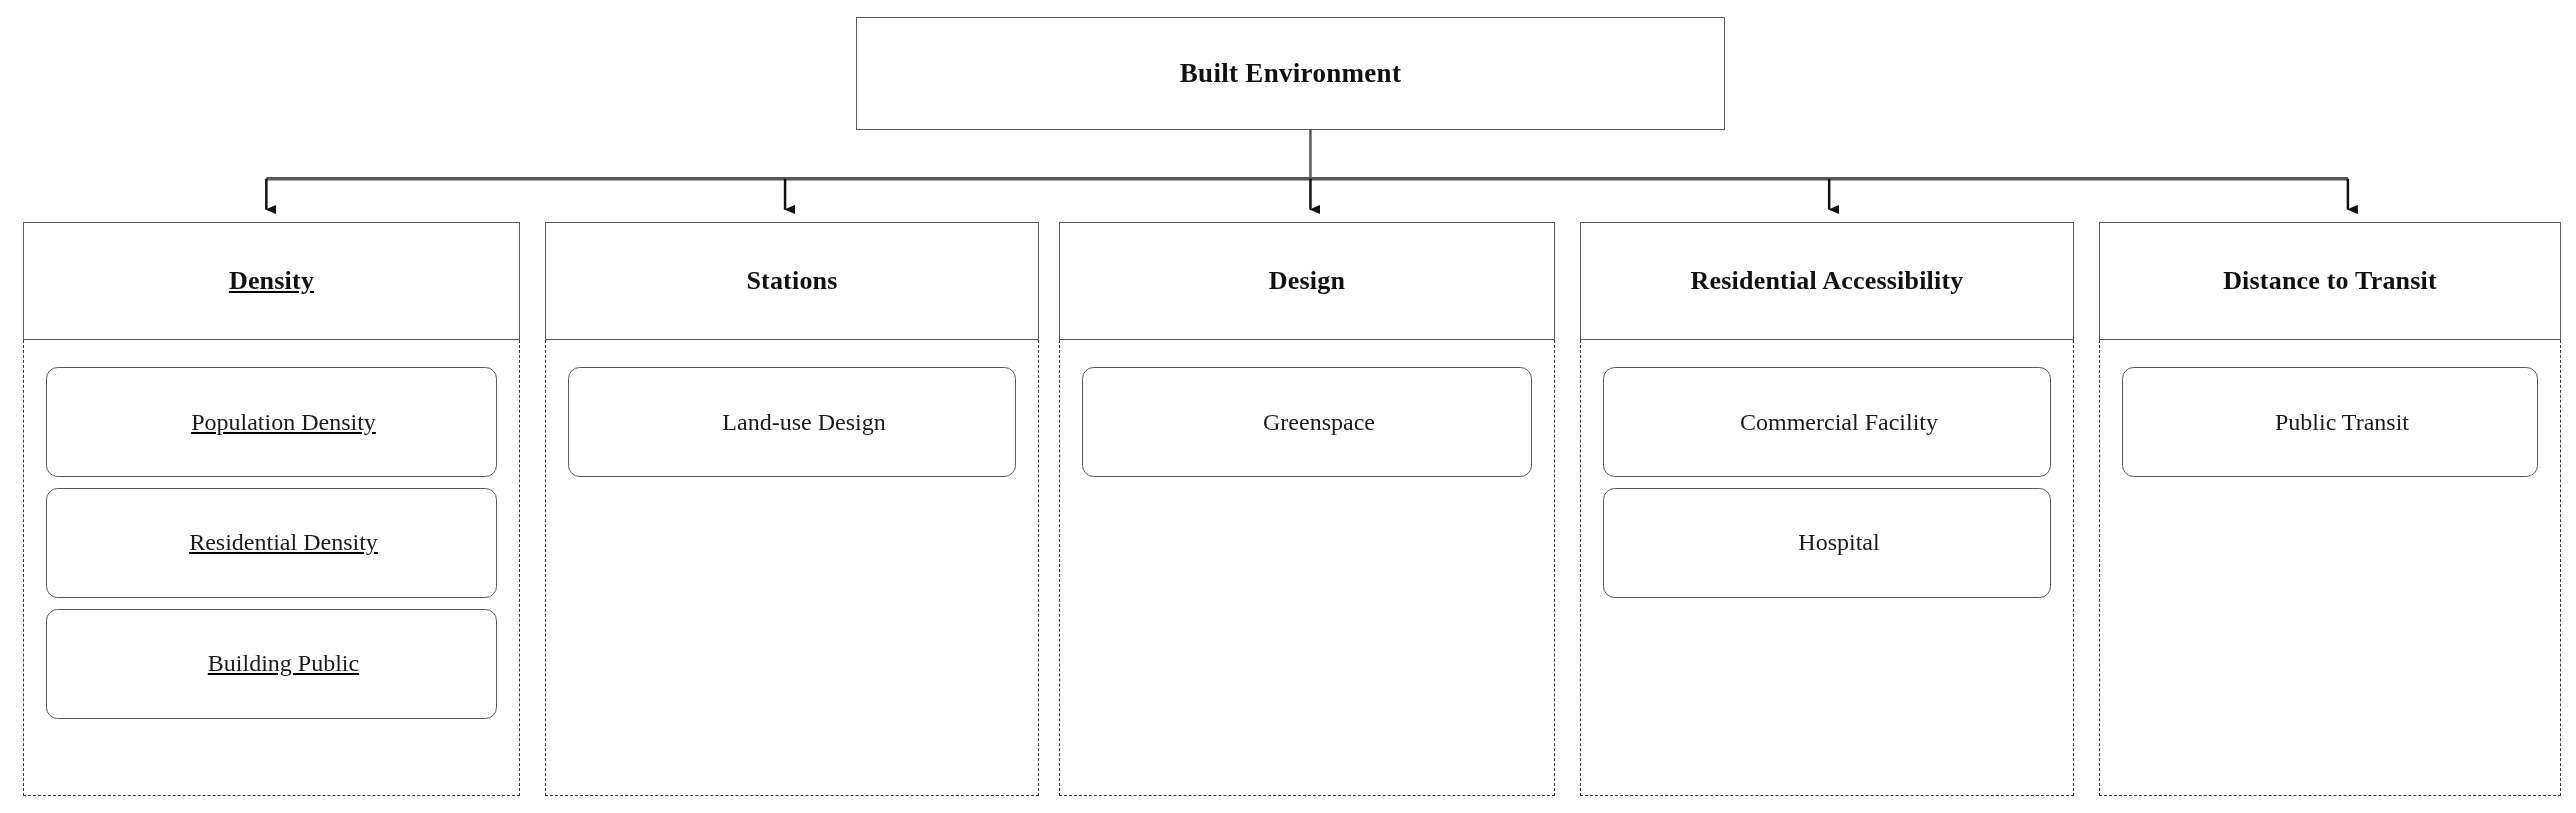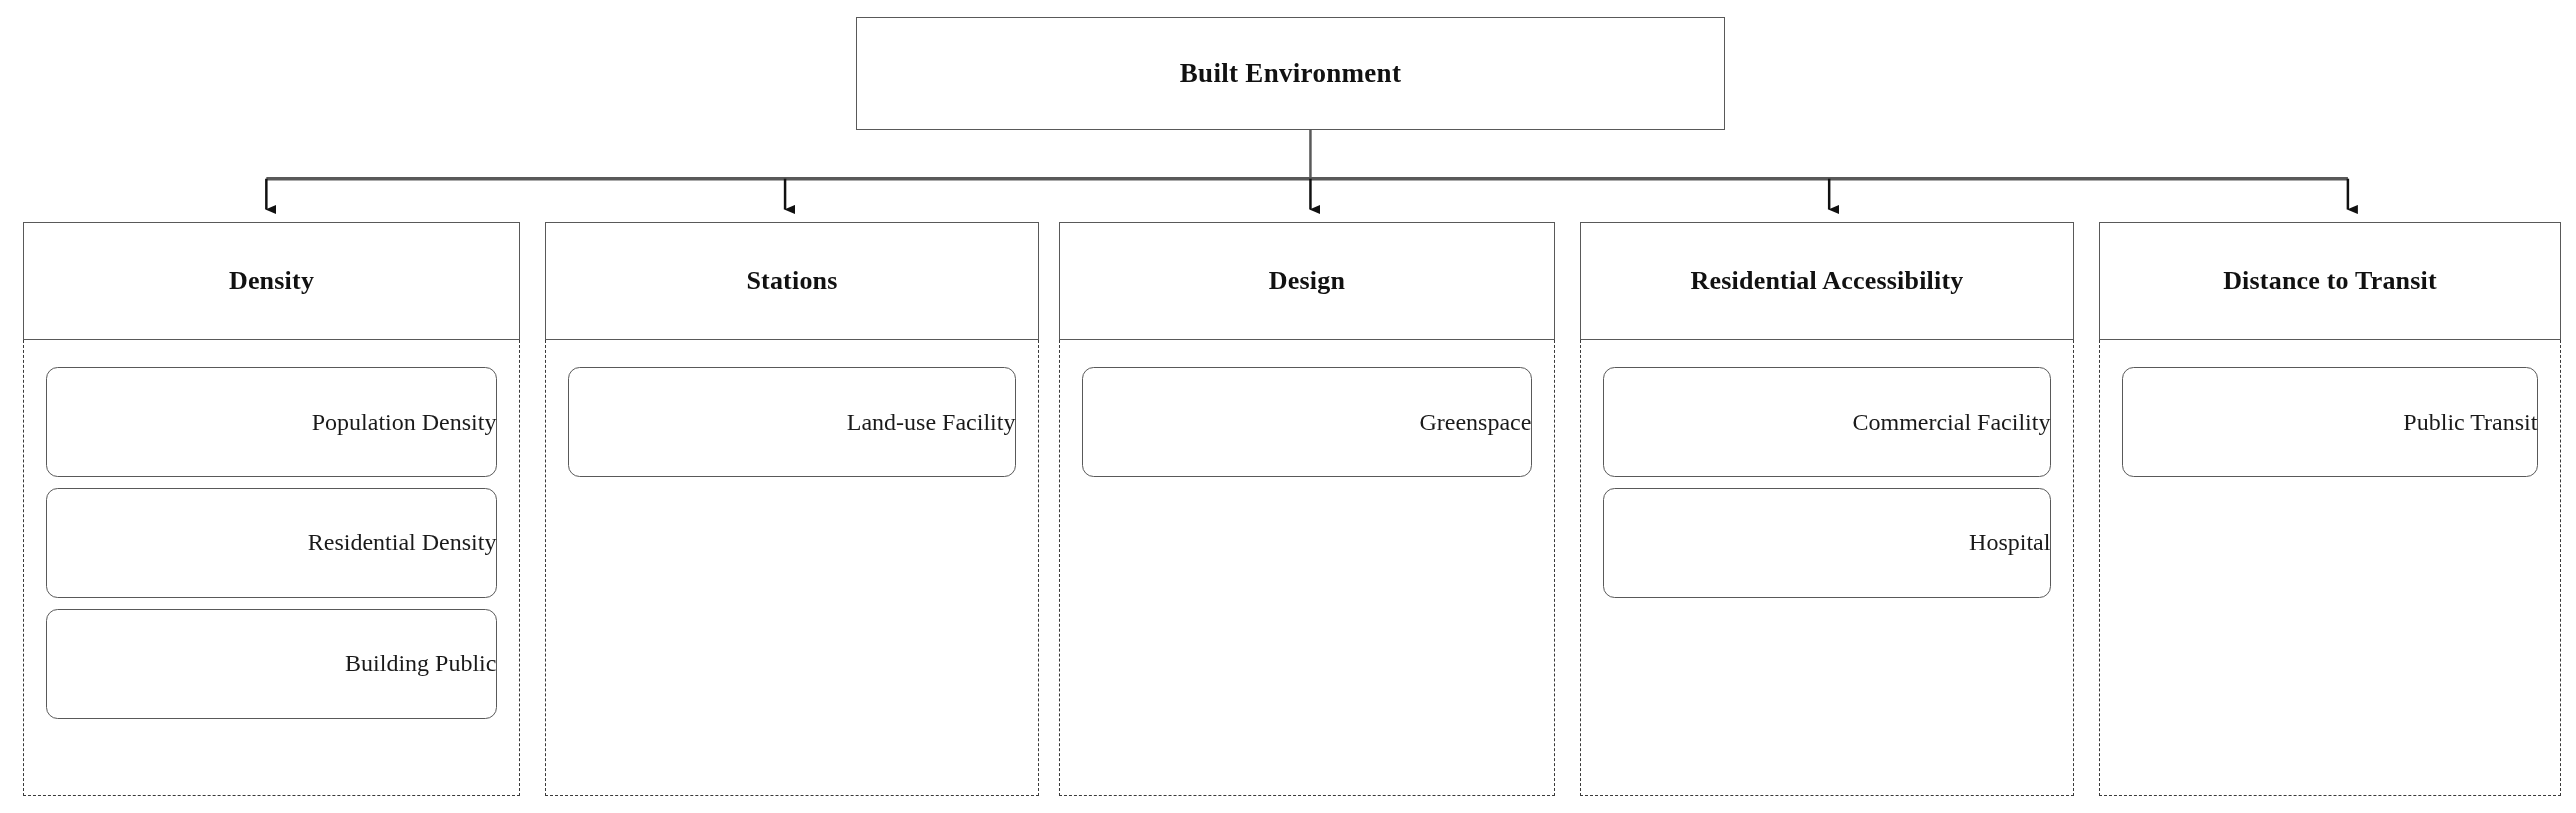--- a/index.html
+++ b/index.html
@@ -80,21 +80,21 @@
   }
   .item-box {
     box-sizing: border-box;
     height: 110px;
     margin-bottom: 10.8px;
     border: 1.7px solid #595959;
     border-radius: 11.6px;
     background: #ffffff;
     display: flex;
     align-items: center;
-    justify-content: flex-end;
+    justify-content: center;
     padding-left: 24px;
   }
   .item-label {
     font-size: 24px;
     color: #1a1a1a;
     white-space: nowrap;
     text-align: center;
   }
 </style>
 </head>
@@ -117,21 +117,21 @@
 
     <line x1="320" y1="215" x2="2824" y2="215" stroke="#595959" stroke-width="4"></line>
 
     <line x1="320" y1="215" x2="320" y2="252" stroke="#111111" stroke-width="3" marker-end="url(#arrowhead)"></line>
     <line x1="944" y1="215" x2="944" y2="252" stroke="#111111" stroke-width="3" marker-end="url(#arrowhead)"></line>
     <line x1="1576" y1="215" x2="1576" y2="252" stroke="#111111" stroke-width="3" marker-end="url(#arrowhead)"></line>
     <line x1="2200" y1="215" x2="2200" y2="252" stroke="#111111" stroke-width="3" marker-end="url(#arrowhead)"></line>
     <line x1="2824" y1="215" x2="2824" y2="252" stroke="#111111" stroke-width="3" marker-end="url(#arrowhead)"></line>
   </svg>
 
-  <div class="column" style="left:23px;  width:497px;">
+  <div class="column" style="left:23px;  width:497px;text-decoration:underline;">
     <div class="cat-header">
       <span class="cat-title">Density</span>
     </div>
     <div class="cat-body">
       <div class="item-box">
         <span class="item-label">Population Density</span>
       </div>
       <div class="item-box">
         <span class="item-label">Residential  Density</span>
       </div>
@@ -140,21 +140,21 @@
       </div>
     </div>
   </div>
 
   <div class="column" style="left:545px; width:494px;">
     <div class="cat-header">
       <span class="cat-title">Stations</span>
     </div>
     <div class="cat-body">
       <div class="item-box">
-        <span class="item-label">Land-use Facility</span>
+        <span class="item-label">Land-use Design</span>
       </div>
     </div>
   </div>
 
   <div class="column" style="left:1059px; width:496px;">
     <div class="cat-header">
       <span class="cat-title">Design</span>
     </div>
     <div class="cat-body">
       <div class="item-box">

